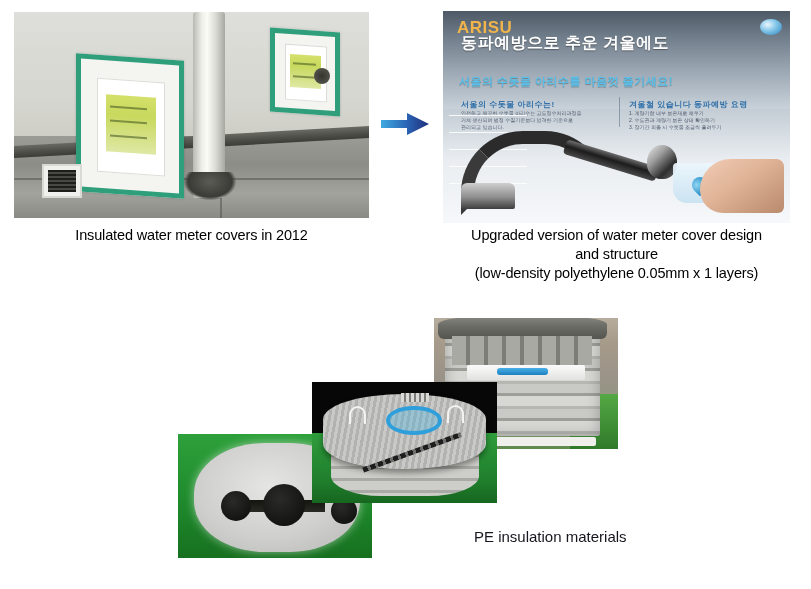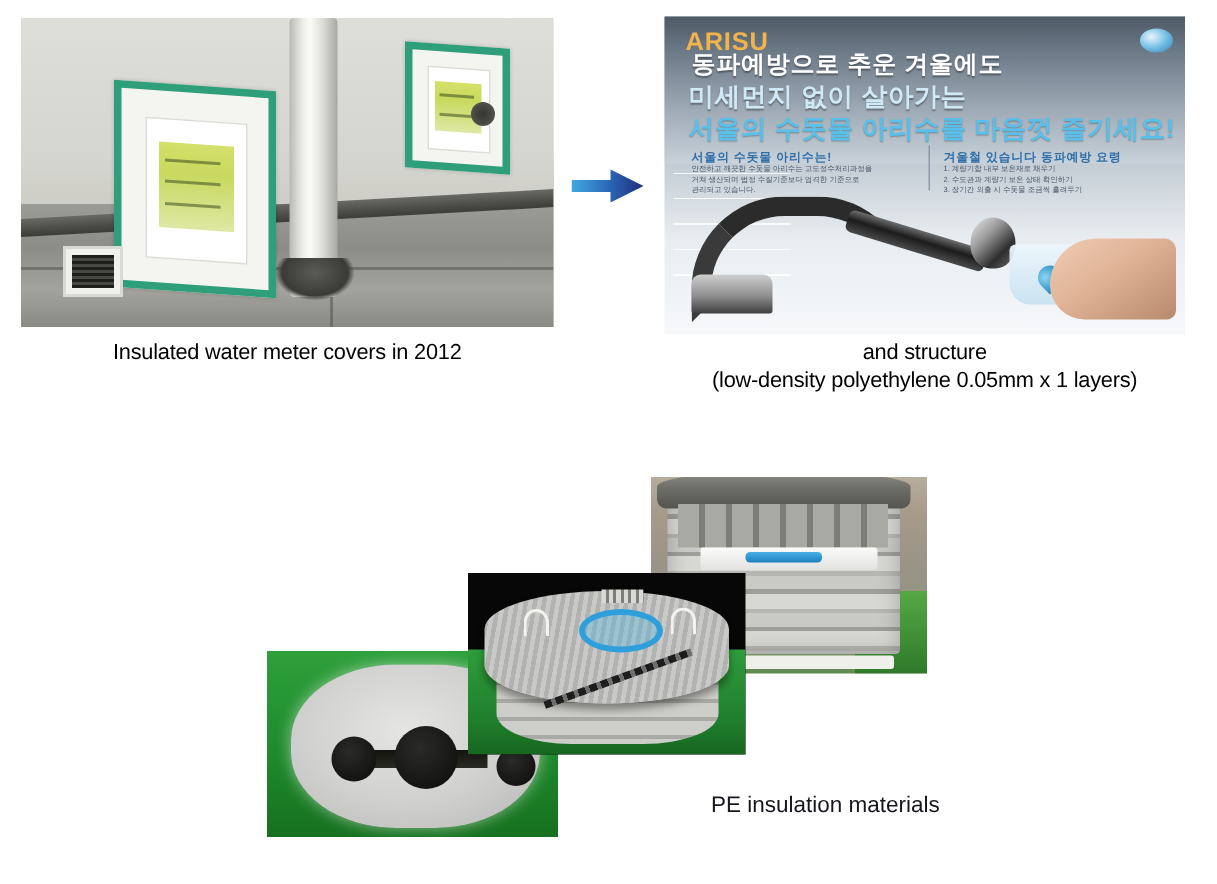--- a/index.html
+++ b/index.html
@@ -107,21 +107,21 @@
   }
   .kr-line {
     position: absolute;
     white-space: nowrap;
     font-weight: bold;
     letter-spacing: 0.5px;
   }
   #kr-brand { left: 14px; top: 7px; font-size: 17px; color: #f0b44a; }
   #kr-l1 { left: 18px; top: 22px; font-size: 16px; color: #ffffff; text-shadow: 0 1px 1px rgba(0,0,0,.35); }
   #kr-l2 { left: 16px; top: 42px; font-size: 17px; color: #cfe9f7; text-shadow: 0 1px 1px rgba(0,0,0,.35); }
-  #kr-l3 { left: 16px; top: 63px; font-size: 17px; color: #58c0ea; text-shadow: 0 1px 1px rgba(0,0,0,.3); }
+  #kr-l3 { left: 16px; top: 63px; font-size: 11px; color: #58c0ea; text-shadow: 0 1px 1px rgba(0,0,0,.3); }
   #kr-sub-l { left: 18px; top: 88px; font-size: 8px; color: #2f6fa8; font-weight: bold; }
   #kr-sub-r { left: 186px; top: 88px; font-size: 8px; color: #2f6fa8; font-weight: bold; }
   .kr-body {
     position: absolute; font-size: 5px; line-height: 7px; color: #49566a;
     white-space: pre-line;
   }
   #kr-body-l { left: 18px; top: 99px; width: 150px; }
   #kr-body-r { left: 186px; top: 99px; width: 150px; }
   .kr-divider {
     position: absolute; left: 176px; top: 86px; width: 1px; height: 30px;
@@ -372,21 +372,20 @@
     <path d="M0,8 L26,8 L26,1 L48,12 L26,23 L26,16 L0,16 Z" fill="url(#arrGrad)"></path>
   </svg>
 </div>
 
 <div class="photo" id="photo-poster">
   <div class="poster-top"></div>
   <div class="poster-logo-circle"></div>
 
   <div class="kr-line" id="kr-brand">ARISU</div>
   <div class="kr-line" id="kr-l1">동파예방으로 추운 겨울에도</div>
-  <div class="kr-line" id="kr-l2">미세먼지 없이 살아가는</div>
   <div class="kr-line" id="kr-l3">서울의 수돗물 아리수를 마음껏 즐기세요!</div>
 
   <div class="kr-line" id="kr-sub-l">서울의 수돗물 아리수는!</div>
   <div class="kr-body" id="kr-body-l">안전하고 깨끗한 수돗물 아리수는 고도정수처리과정을
 거쳐 생산되며 법정 수질기준보다 엄격한 기준으로
 관리되고 있습니다.</div>
   <div class="kr-divider"></div>
   <div class="kr-line" id="kr-sub-r">겨울철 있습니다 동파예방 요령</div>
   <div class="kr-body" id="kr-body-r">1. 계량기함 내부 보온재로 채우기
 2. 수도관과 계량기 보온 상태 확인하기
@@ -399,20 +398,21 @@
     <div class="head"></div>
     <div class="base"></div>
   </div>
   <div class="cup"></div>
   <div class="cup-drop"></div>
   <div class="hand"></div>
 
 </div>
 
 <div class="caption" style="left:435px; top:226px; width:363px;">
+  <div>Upgraded version of water meter cover design</div>
   <div>and structure</div>
   <div>(low-density polyethylene 0.05mm x 1 layers)</div>
 </div>
 
 <div class="photo" id="photo-stack">
   <div class="stack-green-crate"></div>
   <div class="stack-body"></div>
   <div class="stack-lid"></div>
   <div class="stack-ribs"></div>
   <div class="stack-white-tray"></div>

